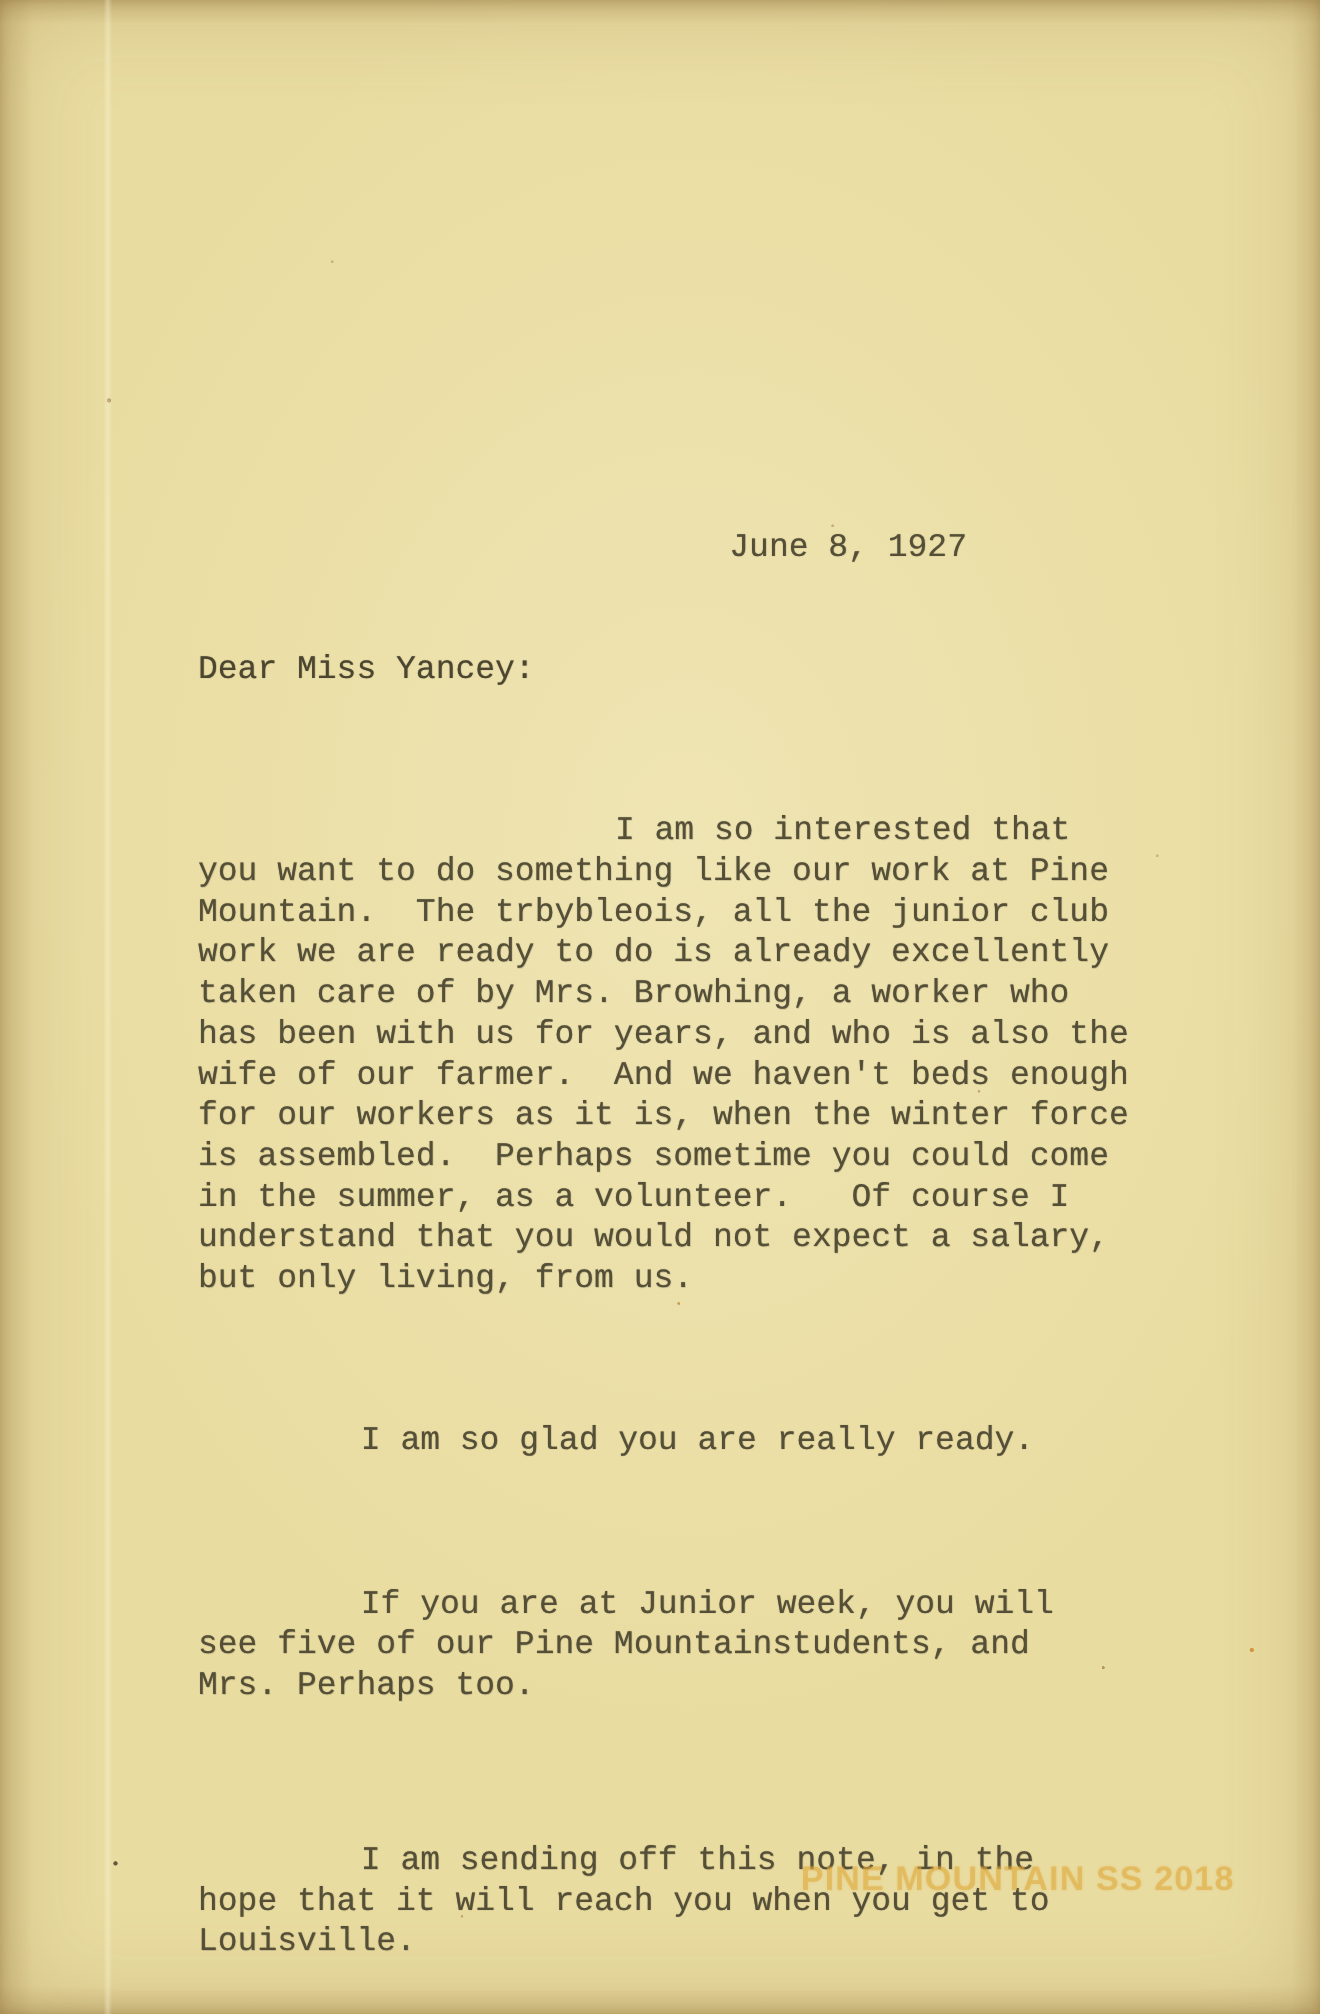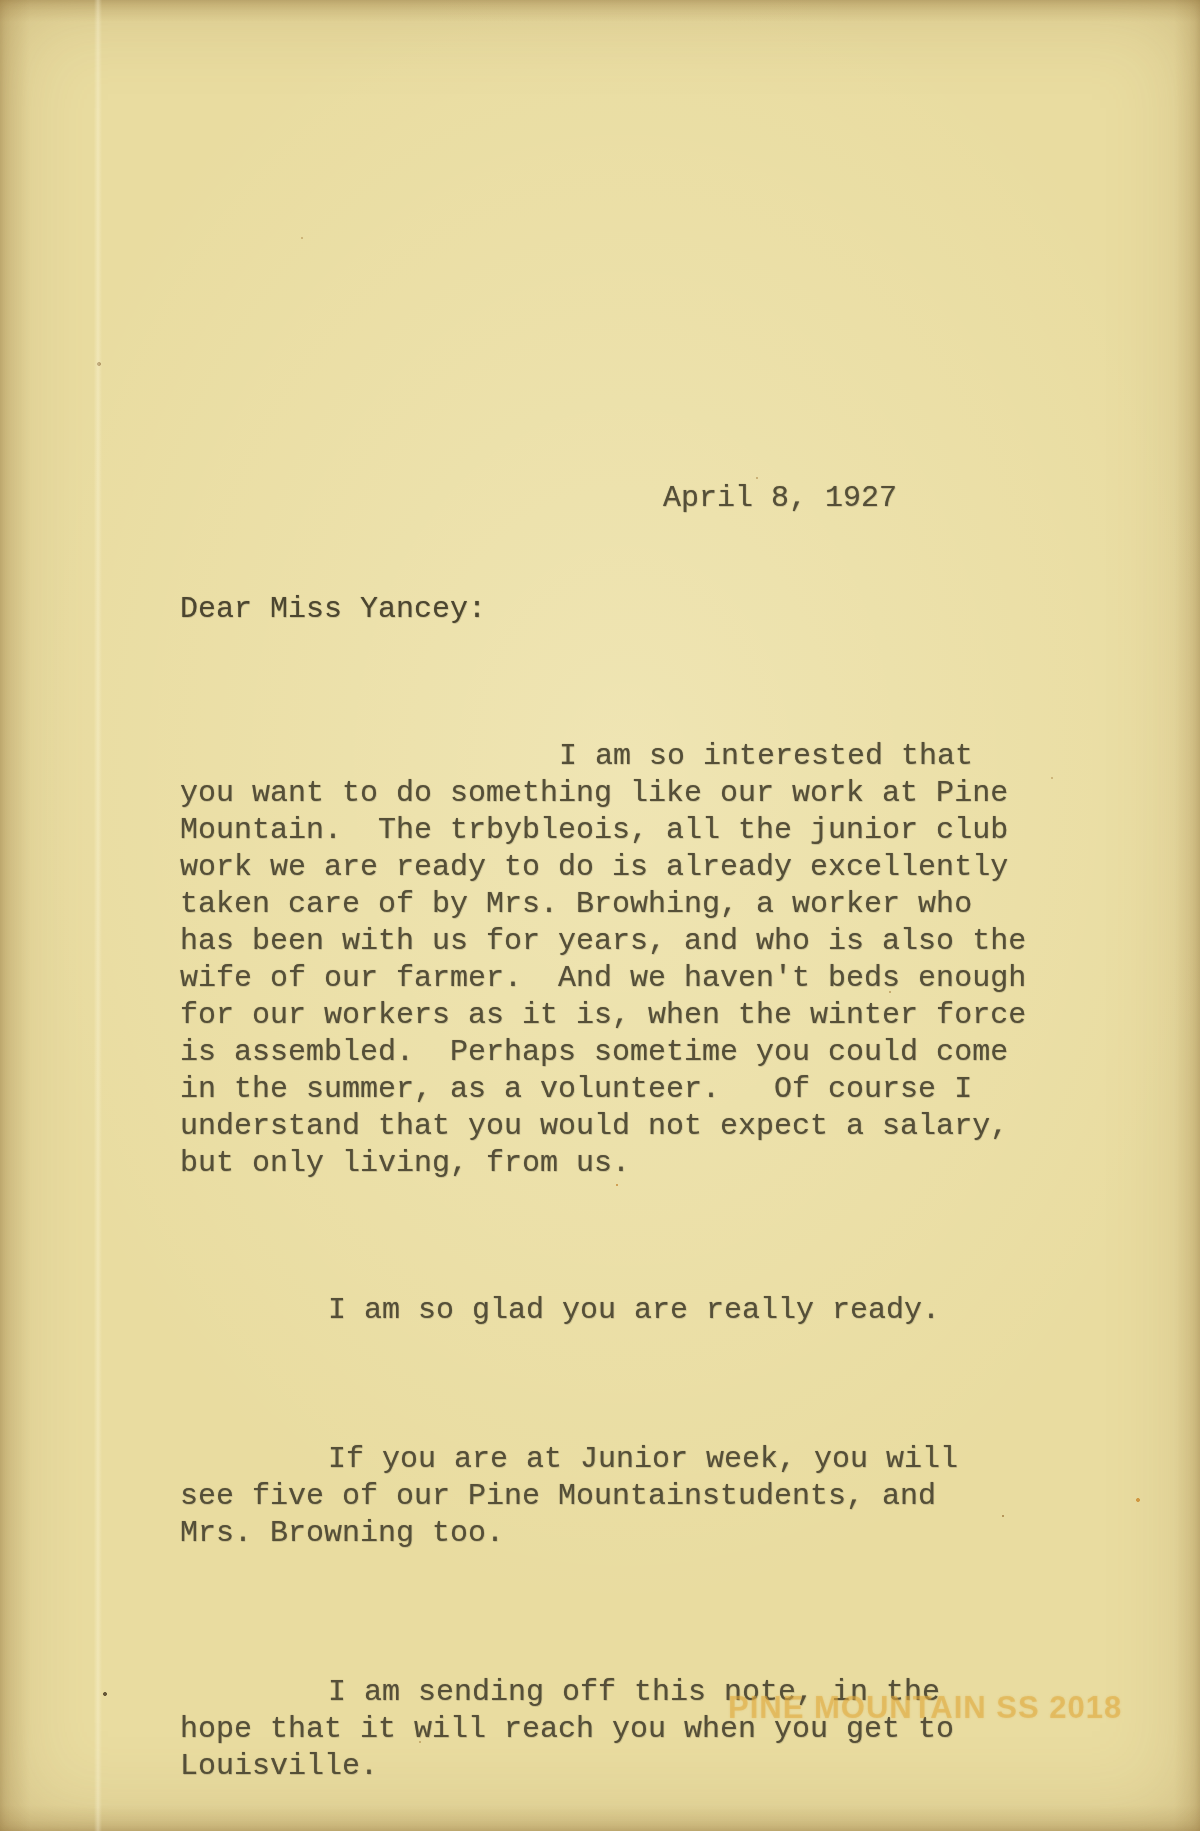--- a/index.html
+++ b/index.html
@@ -55,38 +55,38 @@
     white-space:nowrap;
   }
 </style>
 </head>
 <body>
 
 <div class="scan">
   <div class="crease"></div>
 
   <div class="letter">
-    <div class="date">April 8, 1927</div>
+    <div class="date">June 8, 1927</div>
     <div class="salutation">Dear Miss Yancey:</div>
     <div class="para p1">I am so interested that
 you want to do something like our work at Pine
 Mountain.  The trbybleois, all the junior club
 work we are ready to do is already excellently
 taken care of by Mrs. Browhing, a worker who
 has been with us for years, and who is also the
 wife of our farmer.  And we haven't beds enough
 for our workers as it is, when the winter force
 is assembled.  Perhaps sometime you could come
 in the summer, as a volunteer.   Of course I
 understand that you would not expect a salary,
 but only living, from us.</div>
     <div class="para p2">I am so glad you are really ready.</div>
     <div class="para p3">If you are at Junior week, you will
 see five of our Pine Mountainstudents, and
-Mrs. Browning too.</div>
+Mrs. Perhaps too.</div>
     <div class="para p4">I am sending off this note, in the
 hope that it will reach you when you get to
 Louisville.</div>
     
 
     
   </div>
 
   <div class="watermark">PINE MOUNTAIN SS 2018</div>
 </div>

